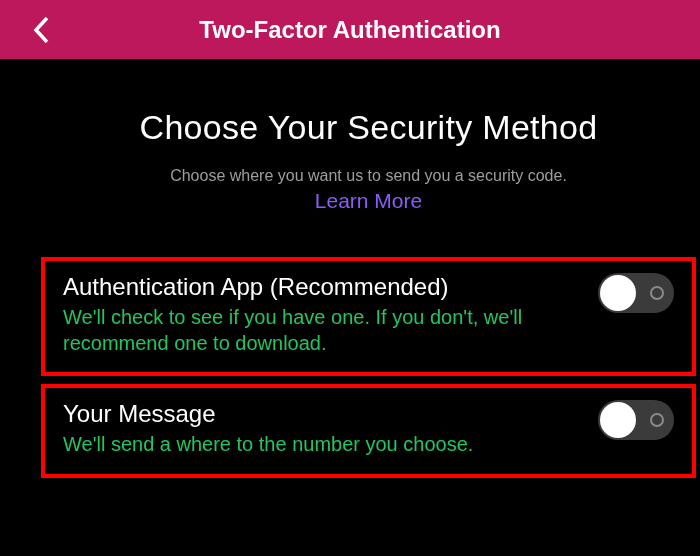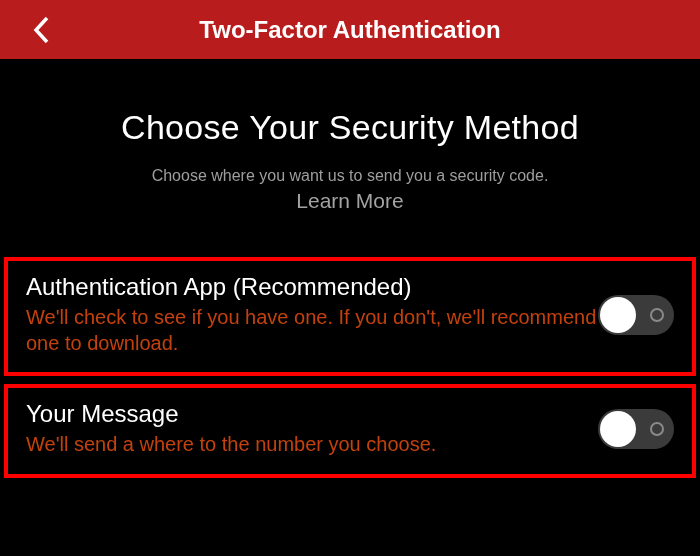--- a/index.html
+++ b/index.html
@@ -1,19 +1,19 @@
 <!DOCTYPE html>
 <html><head>
 <meta charset="utf-8">
 <style>
   * { box-sizing: border-box; margin: 0; padding: 0; }
   html, body { width: 700px; height: 556px; background: #000; font-family: -apple-system, "Helvetica Neue", Arial, sans-serif; color: #fff; overflow: hidden; }
   .header {
     height: 60px;
-    background: #b91c1c;
+    background: #be185d;
     display: flex;
     align-items: center;
     position: relative;
     border-bottom: 1px solid #000;
   }
   .back {
     position: absolute;
     left: 22px;
     top: 10px;
     width: 40px;
@@ -23,62 +23,61 @@
     justify-content: center;
     cursor: pointer;
   }
   .back svg { stroke: #fff; stroke-width: 3.5; fill: none; }
   .header-title {
     width: 100%;
     text-align: center;
     font-size: 24px;
     font-weight: 700;
   }
-  .content { padding-top: 48px; }
+  .content { padding-top: 48px; padding-left: 37px; }
   .big-title {
     text-align: center;
     font-size: 34px;
     font-weight: 400;
     letter-spacing: 0.3px;
   }
   .subtitle {
     margin-top: 20px;
     text-align: center;
     font-size: 16px;
     color: #9e9e9e;
     font-weight: 400;
     padding: 0 30px;
   }
   .learn-more {
     display: block;
     text-align: center;
     margin-top: 4px;
     font-size: 21px;
-    color: #a3a3a3;
+    color: #8b5cf6;
     cursor: pointer;
   }
   .list { margin-top: 44px; }
   .option {
     border: 4px solid #ff0000;
     margin: 8px 4px;
     padding: 12px 18px 16px 18px;
     display: flex;
-    align-items: center;
     justify-content: space-between;
   }
   .option-text { flex: 1; }
   .opt-title {
     font-size: 24px;
     font-weight: 400;
     color: #fff;
     margin-bottom: 4px;
   }
   .opt-desc {
     font-size: 20px;
-    color: #c2410c;
+    color: #22c55e;
     line-height: 1.28;
     font-weight: 400;
   }
   .toggle {
     width: 76px;
     height: 40px;
     background: #3b3b3b;
     border-radius: 40px;
     position: relative;
     cursor: pointer;

